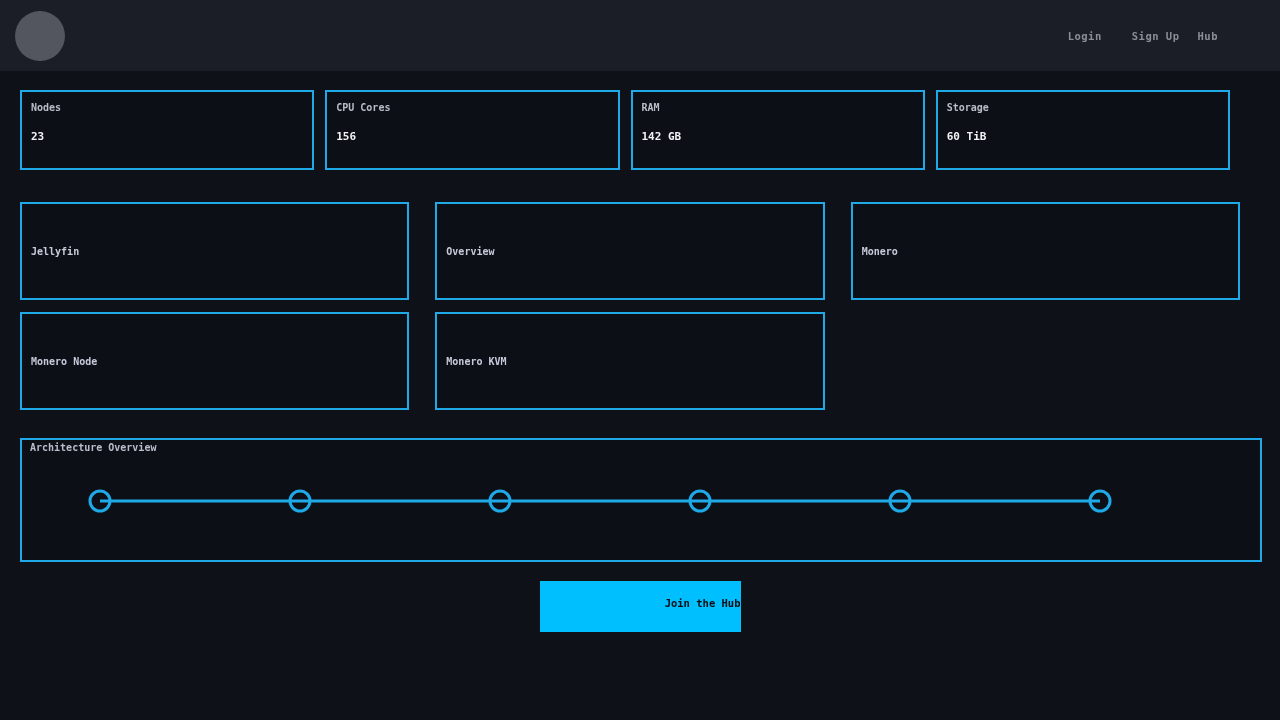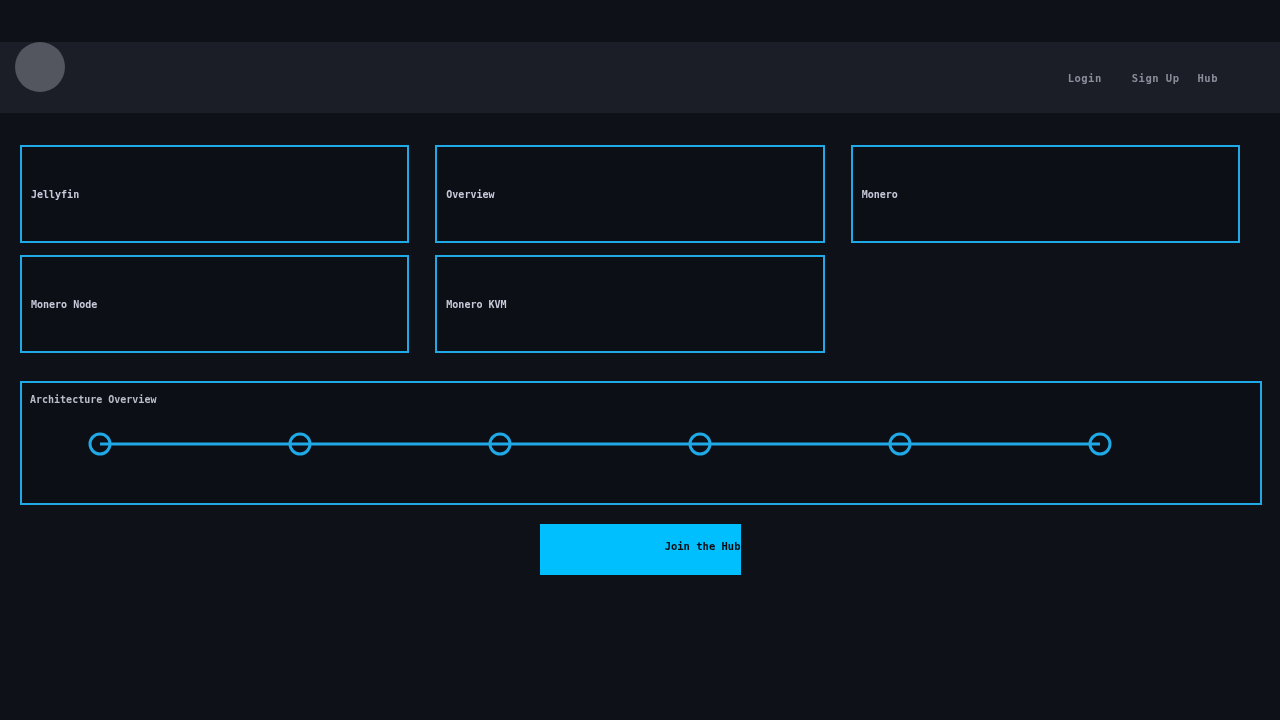--- a/index.html
+++ b/index.html
@@ -20,21 +20,21 @@
     background: var(--page-bg);
     font-family: "DejaVu Sans Mono", "Liberation Mono", monospace;
     font-weight: bold;
     overflow: hidden;
   }
   
   .navbar {
     height: 71px;
     background: var(--navbar-bg);
     display: flex;
-    margin-top: 42px;
+    align-items: center;
   }
   .avatar {
     width: 50px; height: 50px;
     border-radius: 50%;
     background: #54565f;
     margin-left: 15px;
   }
   .nav-links {
     margin-left: auto;
     margin-right: 62px;
@@ -96,21 +96,21 @@
   .arch-card {
     margin-top: 28px;
     width: 1242px;
     height: 124px;
     border: 2px solid var(--accent);
     background: var(--card-bg);
     position: relative;
   }
   .arch-title {
     position: absolute;
-    top: 11px; left: 8px;
+    top: 2px; left: 8px;
     color: var(--label-fg);
     font-size: 10px;
   }
   .arch-svg { position: absolute; top: 0; left: 0; }
   .cta-button {
     display: block;
     margin: 19px auto 0 auto;
     width: 201px;
     height: 51px;
     background: var(--button);
@@ -132,20 +132,38 @@
   <div class="avatar"></div>
   <nav class="nav-links">
     <span class="nav-link lg1">Login</span>
     <span class="nav-link lg2">Sign Up</span>
     <span class="nav-link">Hub</span>
   </nav>
 </header>
 
 <main class="main">
 
+  <section class="stats-row">
+    <div class="stat-card">
+      <div class="stat-label">Nodes</div>
+      <div class="stat-value">23</div>
+    </div>
+    <div class="stat-card">
+      <div class="stat-label">CPU Cores</div>
+      <div class="stat-value">156</div>
+    </div>
+    <div class="stat-card">
+      <div class="stat-label">RAM</div>
+      <div class="stat-value">142 GB</div>
+    </div>
+    <div class="stat-card">
+      <div class="stat-label">Storage</div>
+      <div class="stat-value">60 TiB</div>
+    </div>
+  </section>
 
   <section class="services-grid">
     <div class="service-card">
       <span class="service-name">Jellyfin</span>
     </div>
     <div class="service-card">
       <span class="service-name">Overview</span>
     </div>
     <div class="service-card">
       <span class="service-name">Monero</span>

